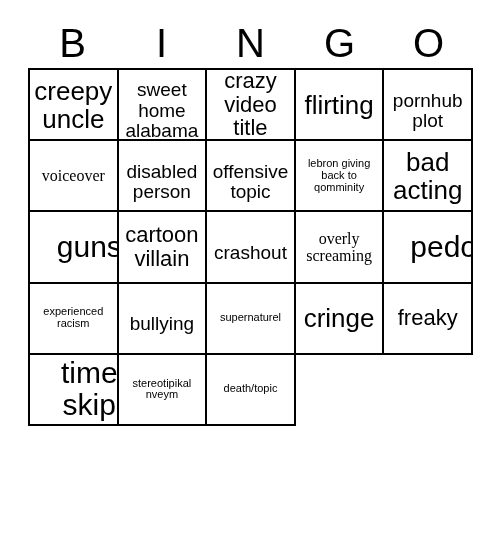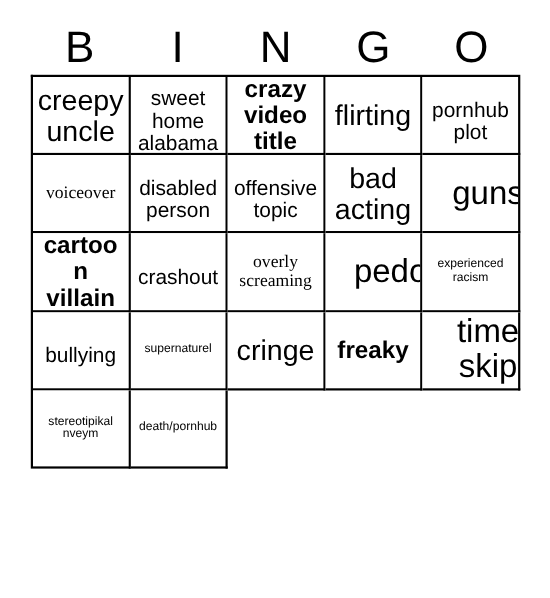--- a/index.html
+++ b/index.html
@@ -70,21 +70,21 @@
   }
   .cell-text {
     display: block;
     width: 100%;
     line-height: 1.08;
     word-wrap: break-word;
   }
   
   .fs-xxl { font-size: 30px; margin-left: 32px; }
   .fs-xl  { font-size: 26px; }
-  .fs-l   { font-size: 22px; font-weight: bold; }
+  .fs-l   { font-size: 22px; }
   .fs-m   { font-size: 19px; margin-top: 13px; }
   .fs-s   { font-size: 16px; font-family: Liberation Serif, serif; }
   .fs-xs  { font-size: 11px; }
   .fs-xxs { font-size: 11px; }
 </style>
 </head>
 <body>
 
 <div id="card">
 
@@ -117,20 +117,23 @@
     <div class="cell">
       <span class="cell-text fs-s">voiceover</span>
     </div>
     <div class="cell">
       <span class="cell-text fs-m">disabled person</span>
     </div>
     <div class="cell">
       <span class="cell-text fs-m">offensive topic</span>
     </div>
     <div class="cell">
+      <span class="cell-text fs-xxs">lebron giving back to qomminity</span>
+    </div>
+    <div class="cell">
       <span class="cell-text fs-xl">bad acting</span>
     </div>
 
     <div class="cell">
       <span class="cell-text fs-xxl">guns</span>
     </div>
     <div class="cell">
       <span class="cell-text fs-l">cartoon villain</span>
     </div>
     <div class="cell">
@@ -159,17 +162,17 @@
     <div class="cell">
       <span class="cell-text fs-l">freaky</span>
     </div>
     <div class="cell">
       <span class="cell-text fs-xxl">time skip</span>
     </div>
     <div class="cell">
       <span class="cell-text fs-xs">stereotipikal nveym</span>
     </div>
     <div class="cell">
-      <span class="cell-text fs-xxs">death/pornhub</span>
+      <span class="cell-text fs-xxs">death/topic</span>
     </div>
 
   </div>
 </div>
 
 </body></html>

